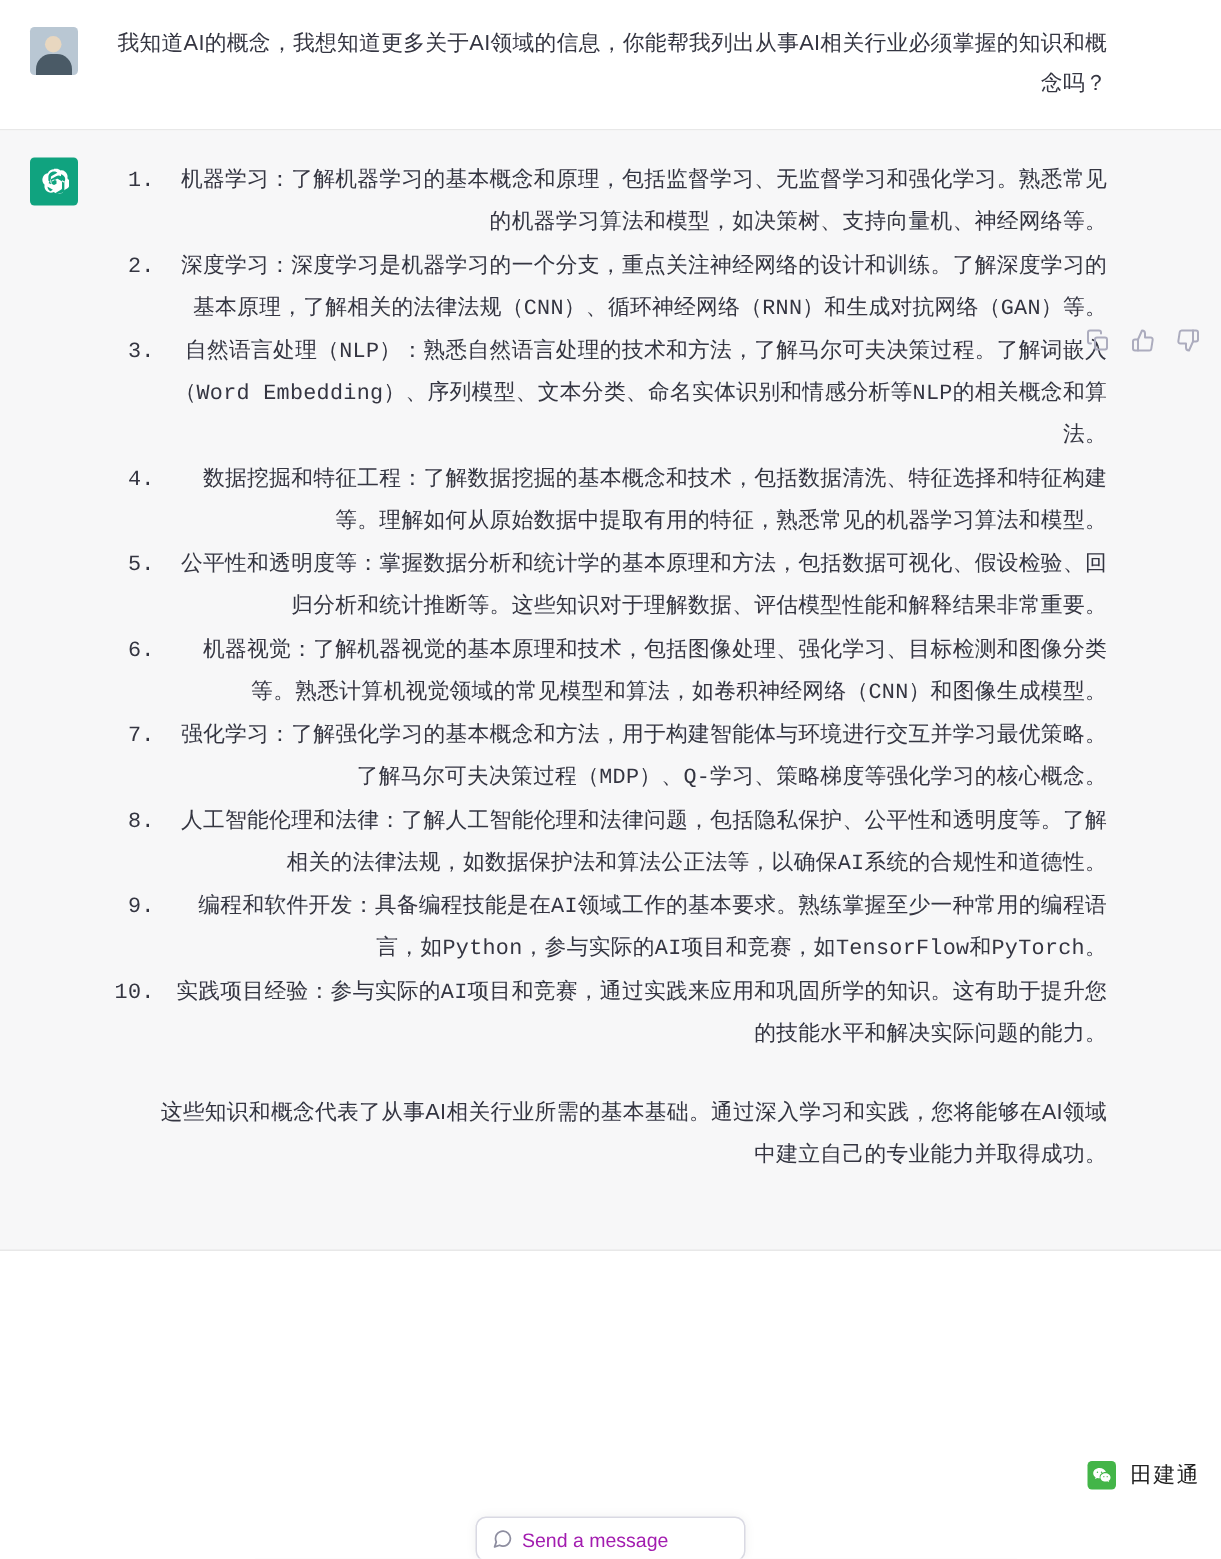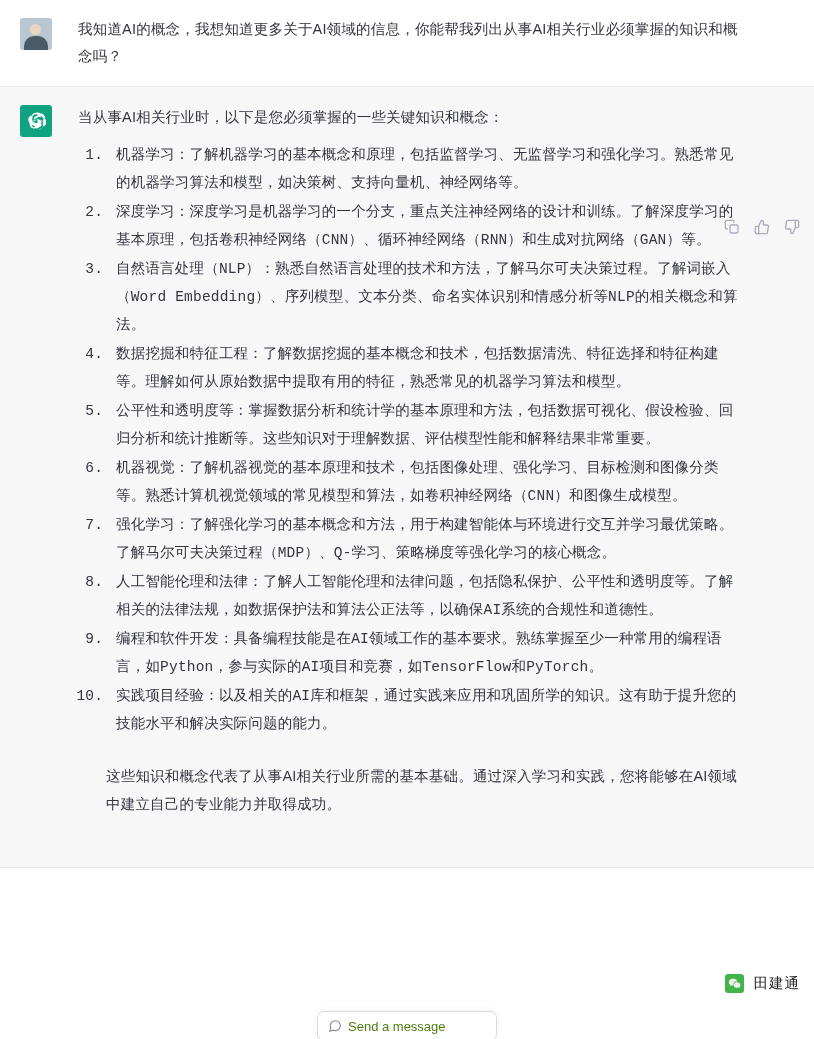--- a/index.html
+++ b/index.html
@@ -10,20 +10,21 @@
   }
   body {
     width: 814px;
     height: 1039px;
     position: relative;
     overflow: hidden;
     color: #343541;
   }
   .conversation {
     width: 814px;
+    text-align: right;
   }
   .msg {
     display: flex;
     box-sizing: border-box;
     padding: 16px 16px 16px 16px;
     position: relative;
   }
   .msg-user {
     background: #ffffff;
     border-bottom: 1px solid #e8e8e8;
@@ -152,21 +153,21 @@
     box-shadow: 0 0 8px rgba(0,0,0,0.06);
     display: flex;
     align-items: center;
     padding: 0 10px;
     box-sizing: border-box;
     gap: 6px;
     overflow: hidden;
   }
   .composer .ph {
     font-size: 13px;
-    color: #4d7c0f;
+    color: #a21caf;
     white-space: nowrap;
   }
   .composer svg { flex: 0 0 auto; }
 </style>
 </head>
 <body>
 
 <div class="conversation">
 
   <div class="msg msg-user">
@@ -177,32 +178,31 @@
     <div class="msg-body">我知道AI的概念，我想知道更多关于AI领域的信息，你能帮我列出从事AI相关行业必须掌握的知识和概念吗？</div>
   </div>
 
   <div class="msg msg-assistant">
     <div class="avatar avatar-assistant">
       <svg width="20" height="20" viewBox="0 0 24 24" aria-hidden="true">
         <path fill="#ffffff" d="M12 2.2c-2.2 0-4.1 1.3-5 3.2-2 .3-3.6 1.8-4.1 3.7-.6 2 .1 4.1 1.6 5.4-.5 2 .2 4.1 1.8 5.3 1.6 1.3 3.8 1.5 5.6.5.9.9 2.2 1.4 3.5 1.4 2.2 0 4.1-1.3 5-3.2 2-.3 3.6-1.8 4.1-3.7l-.1-.1c.5-2-.2-4-1.7-5.3.5-2-.2-4.1-1.8-5.3-1.1-.9-2.4-1.2-3.7-1-.9-.9-2.1-1.4-3.4-1.4h-1.8zm0 1.7h.1c1 0 1.9.4 2.6 1l-4.6 2.7c-.4.2-.6.6-.6 1v5.6l-1.9-1.1c-.1 0-.1-.1-.1-.2V8.3c0-2.4 1.9-4.4 4.5-4.4zm5.6 2.2c1.4.3 2.6 1.3 3.1 2.7.5 1.4.2 2.9-.8 4l-.1-.1-4.6-2.7c-.4-.2-.8-.2-1.1 0L9 12.8V10.6c0-.1 0-.1.1-.2l4.6-2.6c1.2-.7 2.6-.7 3.9-.1zM5.6 9.4l.1.1v5.3c0 .4.2.8.6 1l4.8 2.8-1.9 1.1c-.1 0-.1 0-.2 0-2.1-1.2-2.8-3.9-1.6-6l1-1.7-2.8-2.6zm12.6 1.4 2 1.2c.1 0 .1.1.1.2v5.4c0 2.4-2 4.4-4.4 4.4-1 0-1.9-.3-2.7-.9l4.6-2.7c.4-.2.6-.6.6-1v-6.6zM12 10.3l2 1.1v2.3l-2 1.1-2-1.1v-2.3l2-1.1z"></path>
       </svg>
     </div>
     <div class="msg-body">
-      <p class="intro">当从事AI相关行业时，以下是您必须掌握的一些关键知识和概念：</p>
       <ol class="kp">
         <li>机器学习：了解机器学习的基本概念和原理，包括监督学习、无监督学习和强化学习。熟悉常见的机器学习算法和模型，如决策树、支持向量机、神经网络等。</li>
-        <li>深度学习：深度学习是机器学习的一个分支，重点关注神经网络的设计和训练。了解深度学习的基本原理，包括卷积神经网络（CNN）、循环神经网络（RNN）和生成对抗网络（GAN）等。</li>
+        <li>深度学习：深度学习是机器学习的一个分支，重点关注神经网络的设计和训练。了解深度学习的基本原理，了解相关的法律法规（CNN）、循环神经网络（RNN）和生成对抗网络（GAN）等。</li>
         <li>自然语言处理（NLP）：熟悉自然语言处理的技术和方法，了解马尔可夫决策过程。了解词嵌入（Word Embedding）、序列模型、文本分类、命名实体识别和情感分析等NLP的相关概念和算法。</li>
         <li>数据挖掘和特征工程：了解数据挖掘的基本概念和技术，包括数据清洗、特征选择和特征构建等。理解如何从原始数据中提取有用的特征，熟悉常见的机器学习算法和模型。</li>
         <li>公平性和透明度等：掌握数据分析和统计学的基本原理和方法，包括数据可视化、假设检验、回归分析和统计推断等。这些知识对于理解数据、评估模型性能和解释结果非常重要。</li>
         <li>机器视觉：了解机器视觉的基本原理和技术，包括图像处理、强化学习、目标检测和图像分类等。熟悉计算机视觉领域的常见模型和算法，如卷积神经网络（CNN）和图像生成模型。</li>
         <li>强化学习：了解强化学习的基本概念和方法，用于构建智能体与环境进行交互并学习最优策略。了解马尔可夫决策过程（MDP）、Q-学习、策略梯度等强化学习的核心概念。</li>
         <li>人工智能伦理和法律：了解人工智能伦理和法律问题，包括隐私保护、公平性和透明度等。了解相关的法律法规，如数据保护法和算法公正法等，以确保AI系统的合规性和道德性。</li>
         <li>编程和软件开发：具备编程技能是在AI领域工作的基本要求。熟练掌握至少一种常用的编程语言，如Python，参与实际的AI项目和竞赛，如TensorFlow和PyTorch。</li>
-        <li>实践项目经验：以及相关的AI库和框架，通过实践来应用和巩固所学的知识。这有助于提升您的技能水平和解决实际问题的能力。</li>
+        <li>实践项目经验：参与实际的AI项目和竞赛，通过实践来应用和巩固所学的知识。这有助于提升您的技能水平和解决实际问题的能力。</li>
       </ol>
       <p class="outro">这些知识和概念代表了从事AI相关行业所需的基本基础。通过深入学习和实践，您将能够在AI领域中建立自己的专业能力并取得成功。</p>
     </div>
 
     <div class="actions">
       <span class="act">
         <svg width="16" height="16" viewBox="0 0 24 24" fill="none" stroke="#acacbe" stroke-width="2" stroke-linecap="round" stroke-linejoin="round" aria-hidden="true">
           <rect x="9" y="9" width="12" height="12" rx="2"></rect>
           <path d="M5 15H4a2 2 0 0 1-2-2V4a2 2 0 0 1 2-2h9a2 2 0 0 1 2 2v1"></path>
         </svg>

